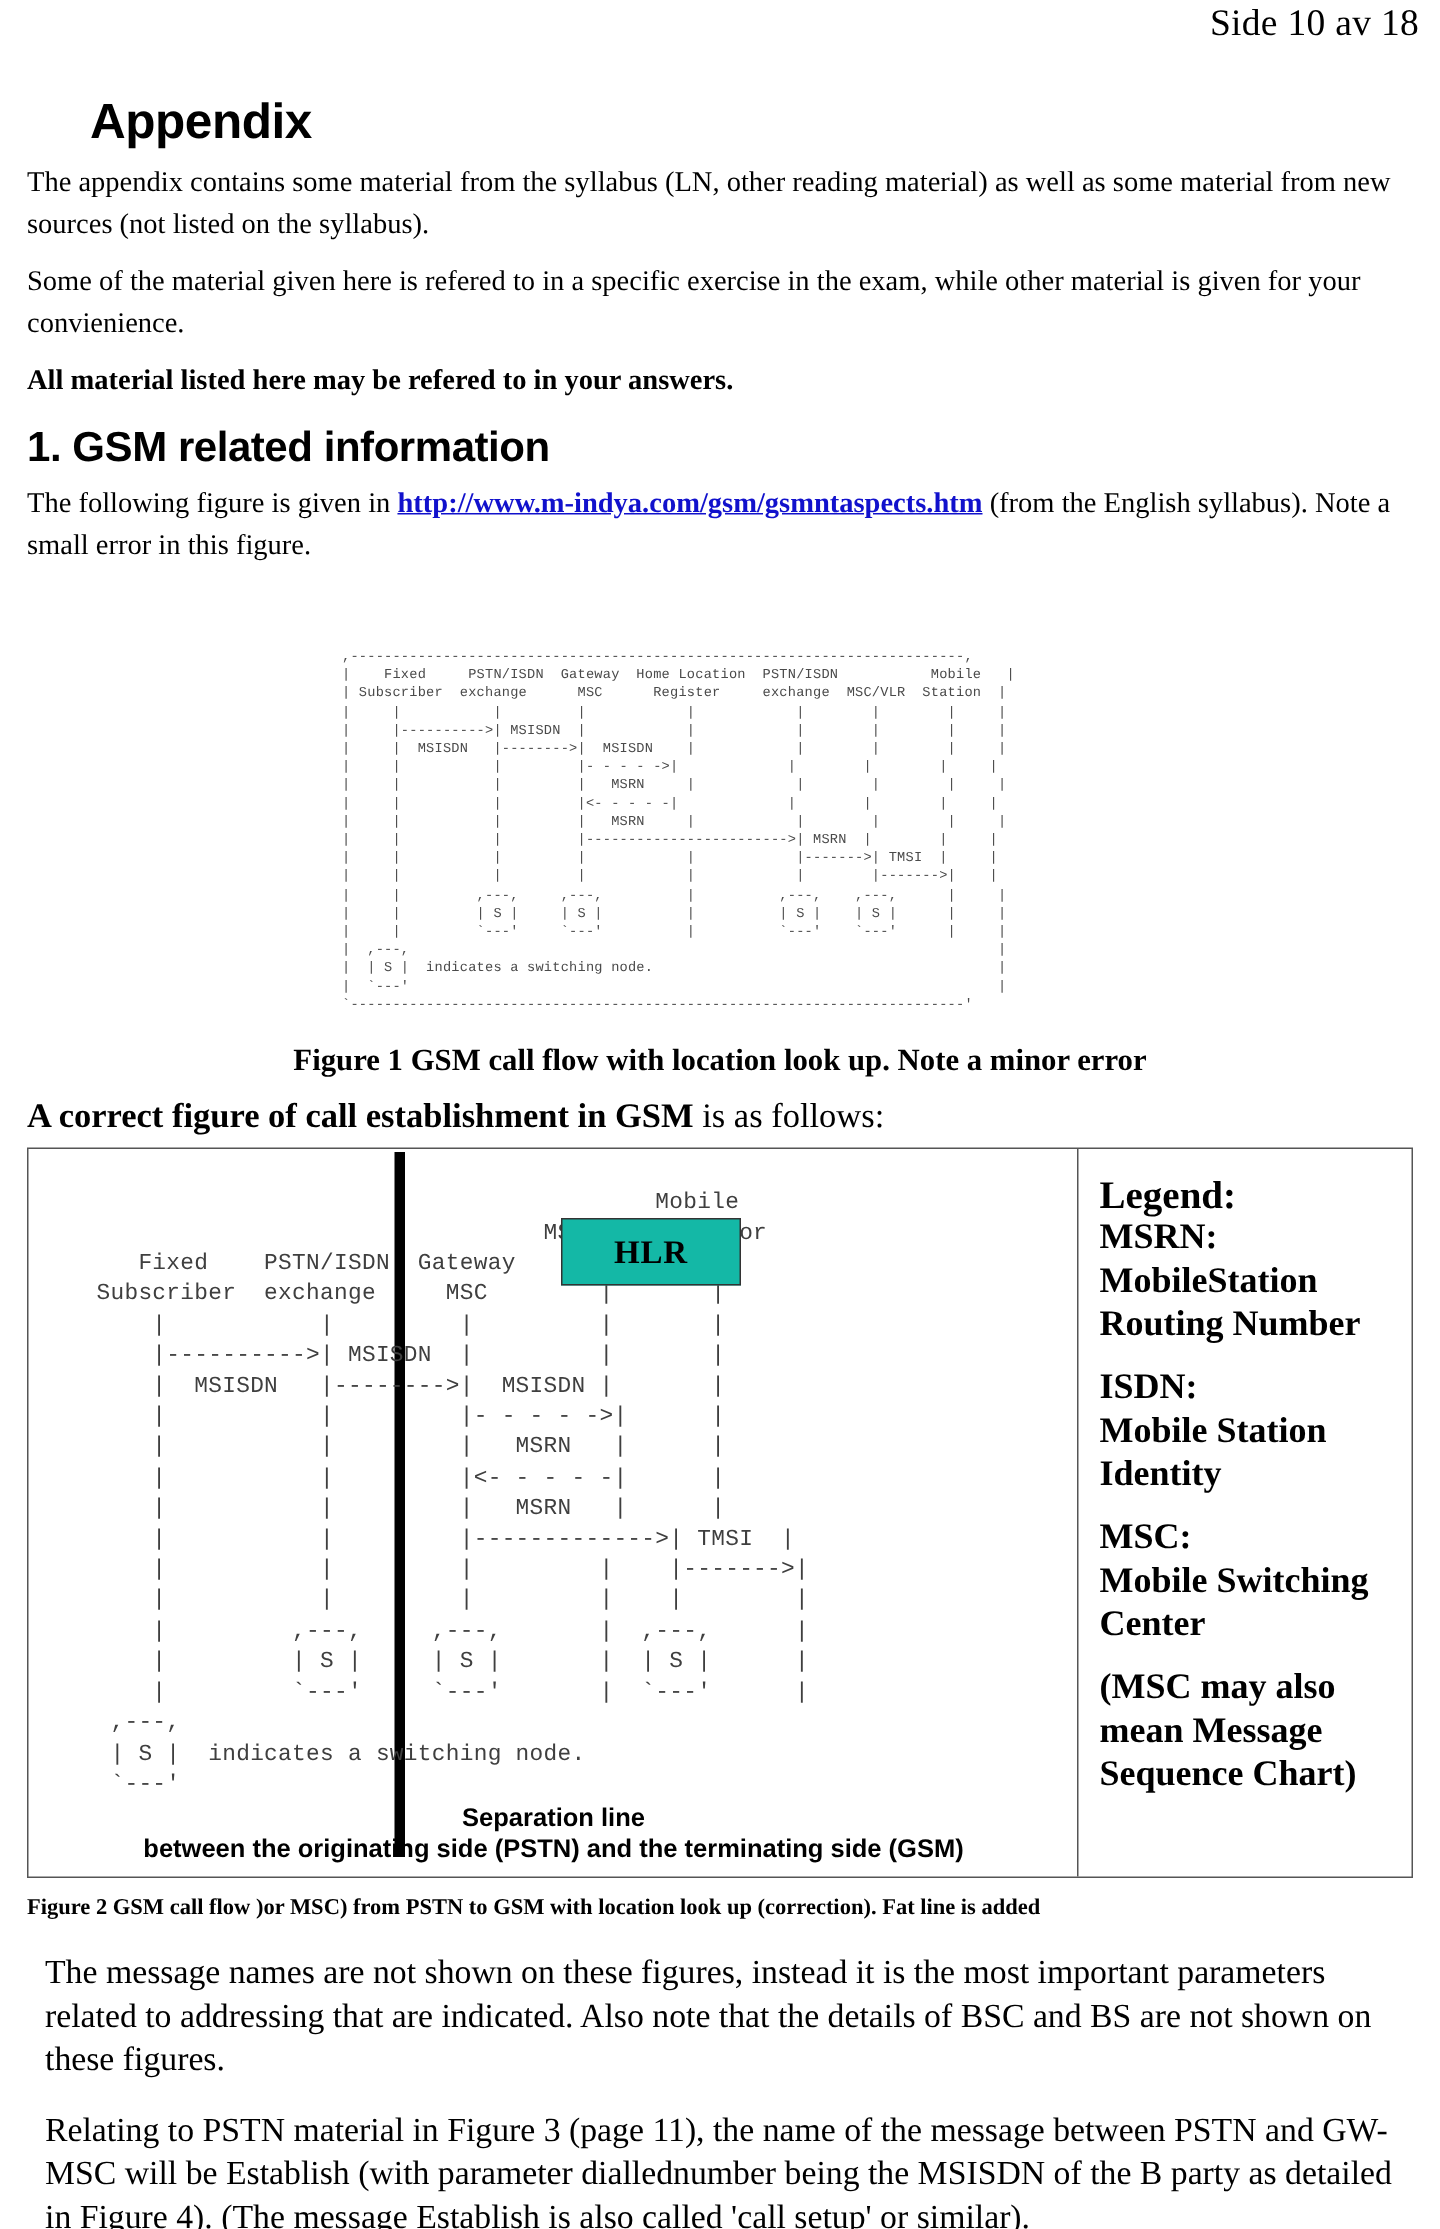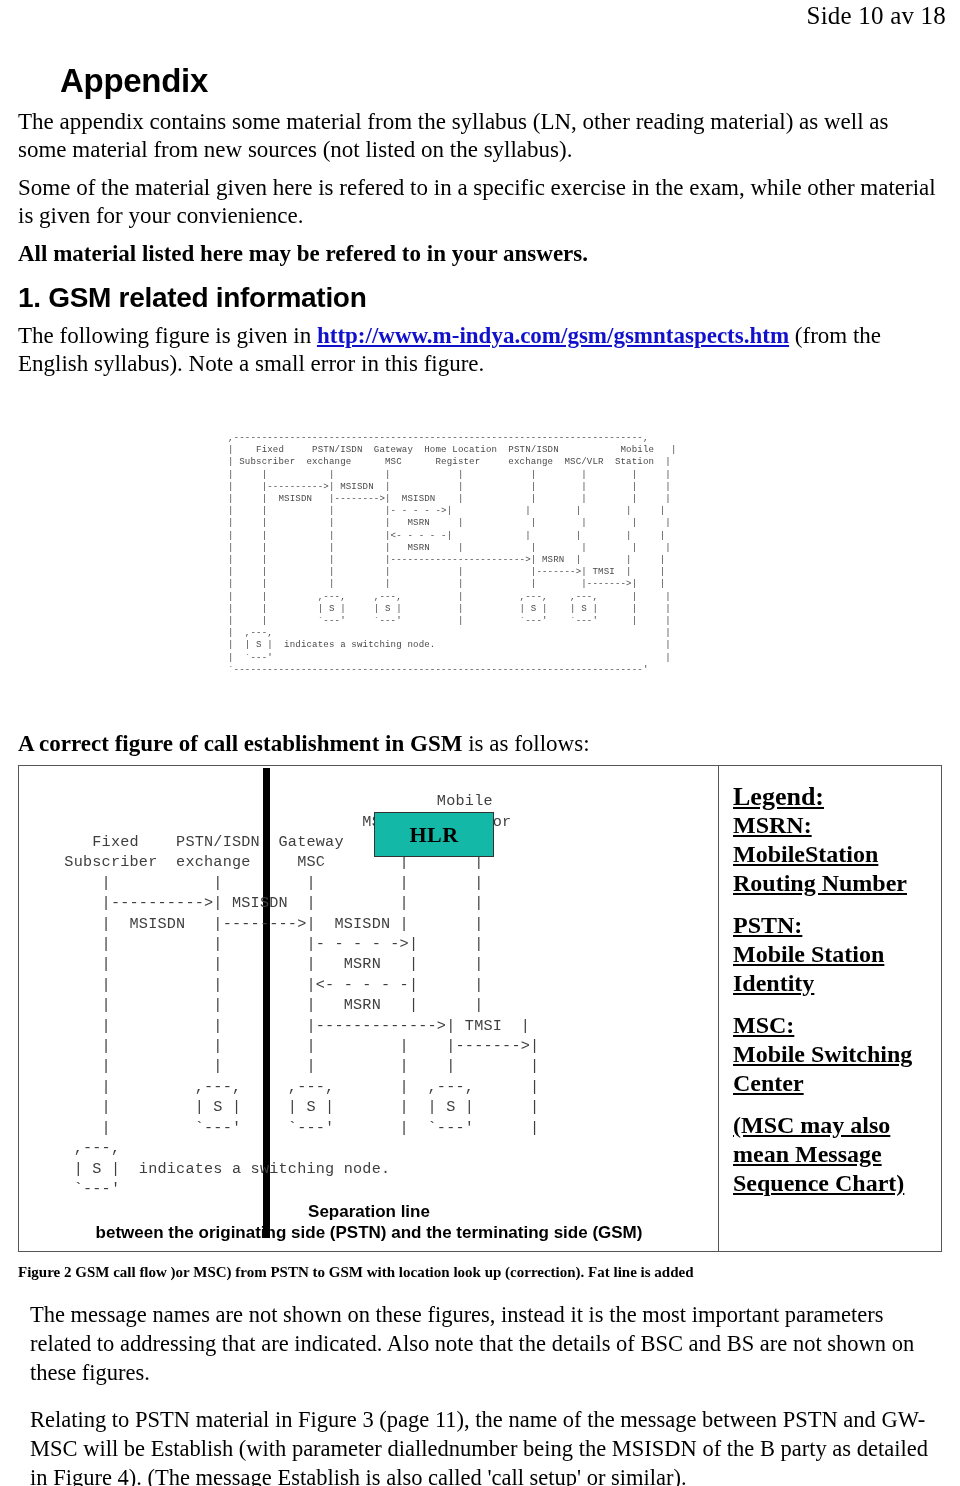--- a/index.html
+++ b/index.html
@@ -42,21 +42,21 @@
   h1.appendix-title {
     font-family: "Liberation Sans", sans-serif;
     font-size: 33px;
     font-weight: bold;
     margin: 0 0 8px 42px;
     letter-spacing: -0.3px;
   }
 
   p.para {
     font-family: "Liberation Serif", serif;
-    font-size: 23px;
+    font-size: 19px;
     line-height: 28px;
     margin: 8px 0 10px 0;
     text-align: left;
   }
   p.para.bold { font-weight: bold; }
 
   h2.section-title {
     font-family: "Liberation Sans", sans-serif;
     font-size: 28px;
     font-weight: bold;
@@ -189,21 +189,21 @@
 
   
   .legend {
     font-family: "Liberation Serif", serif;
     font-weight: bold;
     font-size: 24px;
     line-height: 29px;
   }
   .legend .legend-title { font-size: 26px; display: block; }
   .legend .entry { margin-bottom: 13px; }
-  .legend .entry span { display: block; text-decoration: underline; }
+  .legend .entry span { display: block; }
 
   
   .fig2-caption {
     position: absolute;
     top: 1264px;
     left: 18px;
     width: 930px;
     font-family: "Liberation Serif", serif;
     font-size: 15px;
     font-weight: bold;
@@ -255,20 +255,21 @@
 |     |           |         |            |            |        |-------&gt;|    |
 |     |         ,---,     ,---,          |          ,---,    ,---,      |     |
 |     |         | S |     | S |          |          | S |    | S |      |     |
 |     |         `---'     `---'          |          `---'    `---'      |     |
 |  ,---,                                                                      |
 |  | S |  indicates a switching node.                                         |
 |  `---'                                                                      |
 `-------------------------------------------------------------------------'</pre>
   </div>
 
+  <div class="fig1-caption">Figure 1 GSM call flow with location look up. Note a minor error</div>
 
   <div class="lead-correct"><b>A correct figure of call establishment in GSM</b><span> is as follows:</span></div>
 
   <div class="fig2-box">
 
     <div class="fig2-left">
       <div class="sep-line"></div>
       <pre class="fig2-ascii">                                         Mobile
                                  MSC/VLR  Statior
     Fixed    PSTN/ISDN  Gateway      |       |
@@ -297,21 +298,21 @@
 
     <div class="fig2-right">
       <div class="legend">
         <div class="entry">
           <span class="legend-title">Legend:</span>
           <span>MSRN:</span>
           <span>MobileStation</span>
           <span>Routing Number</span>
         </div>
         <div class="entry">
-          <span>PSTN:</span>
+          <span>ISDN:</span>
           <span>Mobile Station</span>
           <span>Identity</span>
         </div>
         <div class="entry">
           <span>MSC:</span>
           <span>Mobile Switching</span>
           <span>Center</span>
         </div>
         <div class="entry">
           <span>(MSC may also</span>

